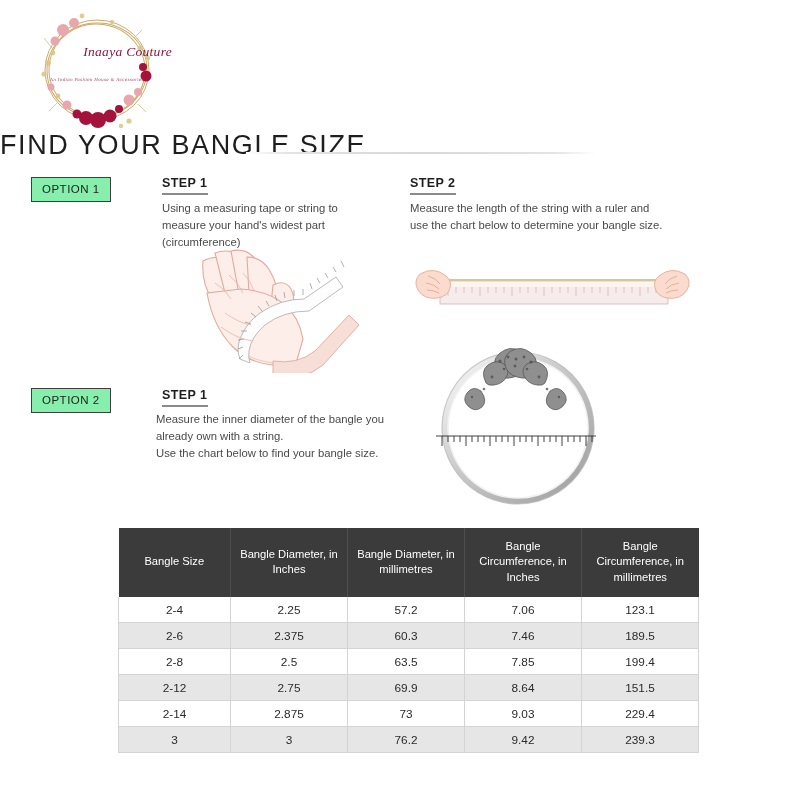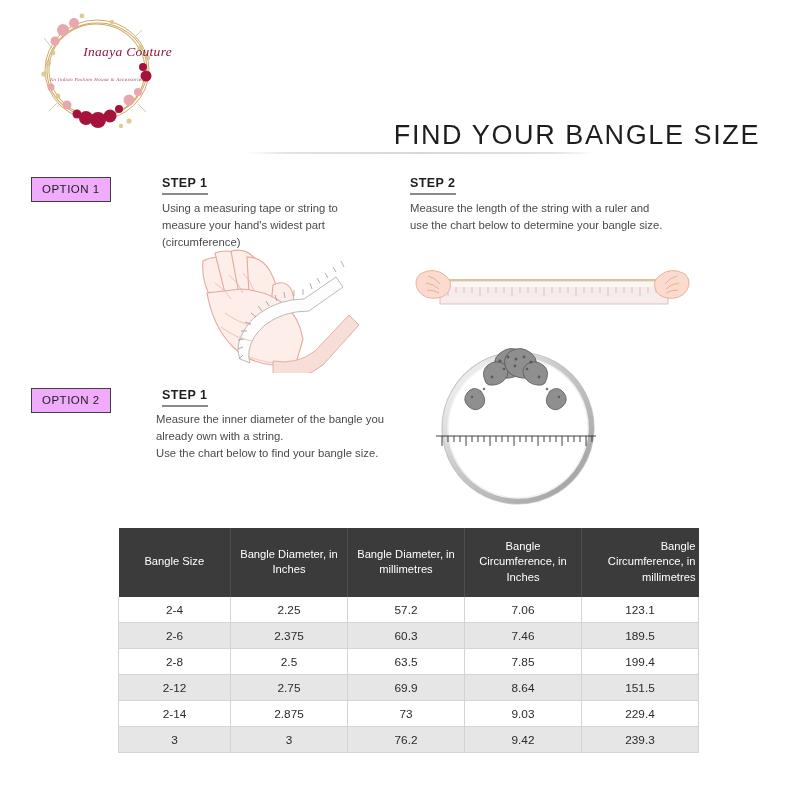--- a/index.html
+++ b/index.html
@@ -46,23 +46,23 @@
     font-style: italic;
     font-size: 4.2px;
     letter-spacing: .25px;
     color: #a8475f;
     white-space: nowrap;
   }
 
   
   .page-title {
     position: absolute;
-    left: 0; top: 120px;
+    left: 0; top: 130px;
     width: 760px;
-    text-align: right;
+    text-align: left;
     font-size: 27px;
     font-weight: 400;
     letter-spacing: 1.6px;
     color: #1e1e1e;
   }
   .title-rule {
     position: absolute;
     left: 246px; top: 152px;
     width: 350px;
     height: 2px;
@@ -70,21 +70,21 @@
   }
 
   
   .option-badge {
     position: absolute;
     border: 1px solid #3f3f3f;
     font-size: 11.5px;
     letter-spacing: .5px;
     color: #222;
     padding: 5px 10px 6px 10px;
-    background: #f0abfc;
+    background: #86efac;
     white-space: nowrap;
   }
   #opt1 { left: 31px; top: 177px; }
   #opt2 { left: 31px; top: 388px; }
 
   
   .step-head {
     position: absolute;
     font-size: 12.5px;
     font-weight: 700;
@@ -133,21 +133,21 @@
     background: #3b3b3b;
     color: #ffffff;
     font-size: 11.2px;
     font-weight: 400;
     line-height: 1.38;
     padding: 11px 3px 12px 3px;
     text-align: center;
     vertical-align: middle;
     border-right: 1px solid #4e4e4e;
   }
-  .size-table th:last-child { border-right: none; text-align: right; }
+  .size-table th:last-child { border-right: none; }
   .size-table td {
     font-size: 11.8px;
     color: #2b2b2b;
     text-align: center;
     padding: 5.5px 3px;
     border: 1px solid #d4d4d4;
     border-top: none;
   }
   .size-table tbody tr:nth-child(odd) td  { background: #ffffff; }
   .size-table tbody tr:nth-child(even) td { background: #e6e6e6; }

